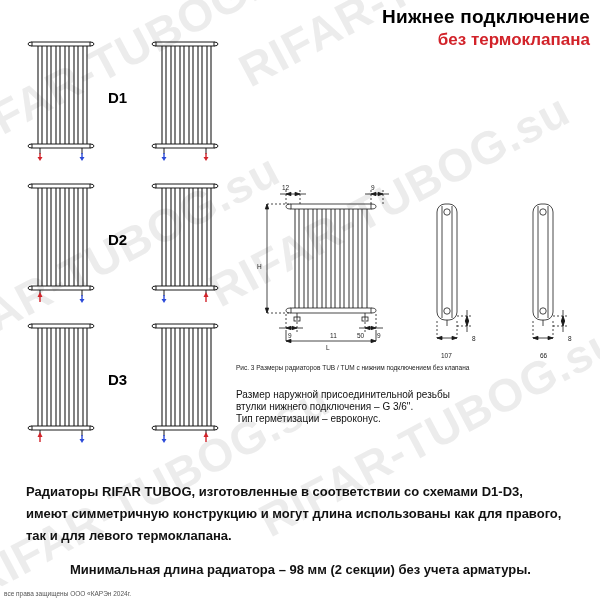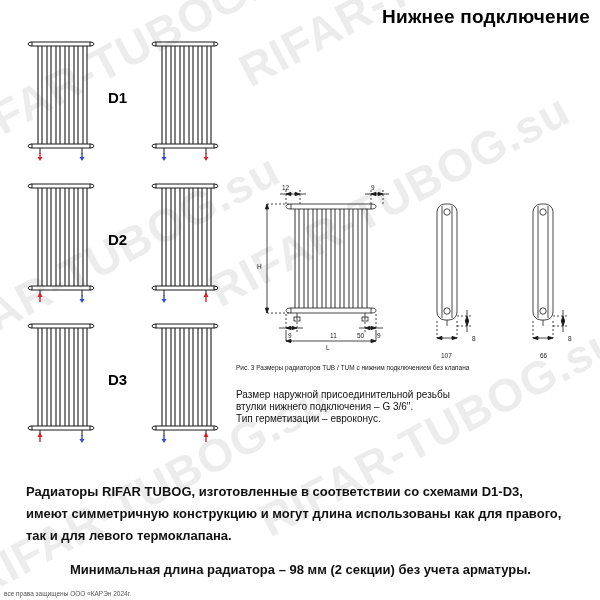--- a/index.html
+++ b/index.html
@@ -72,20 +72,21 @@
   <div class="wm-row" style="left:-60px; top:120px;">RIFAR-TUBOG.su</div>
   <div class="wm-row" style="left:230px; top:50px;">RIFAR-TUBOG.su</div>
   <div class="wm-row" style="left:-90px; top:330px;">RIFAR-TUBOG.su</div>
   <div class="wm-row" style="left:200px; top:270px;">RIFAR-TUBOG.su</div>
   <div class="wm-row" style="left:-40px; top:560px;">RIFAR-TUBOG.su</div>
   <div class="wm-row" style="left:250px; top:500px;">RIFAR-TUBOG.su</div>
 </div>
 
 <div class="header">
   <div class="hdr-title">Нижнее подключение</div>
+  <div class="hdr-sub">без термоклапана</div>
 </div>
 
 <div class="rad" style="left:26px; top:36px;">
   <svg width="70" height="125" viewBox="0 0 70 125">
     <g stroke="#1a1a1a" fill="none" stroke-width="1">
       <rect x="6" y="6" width="58" height="4"></rect>
       <rect x="6" y="108" width="58" height="4"></rect>
       <g stroke-width="1.1">
         <line x1="12" y1="10" x2="12" y2="108"></line>
           <line x1="16" y1="10" x2="16" y2="108"></line>

